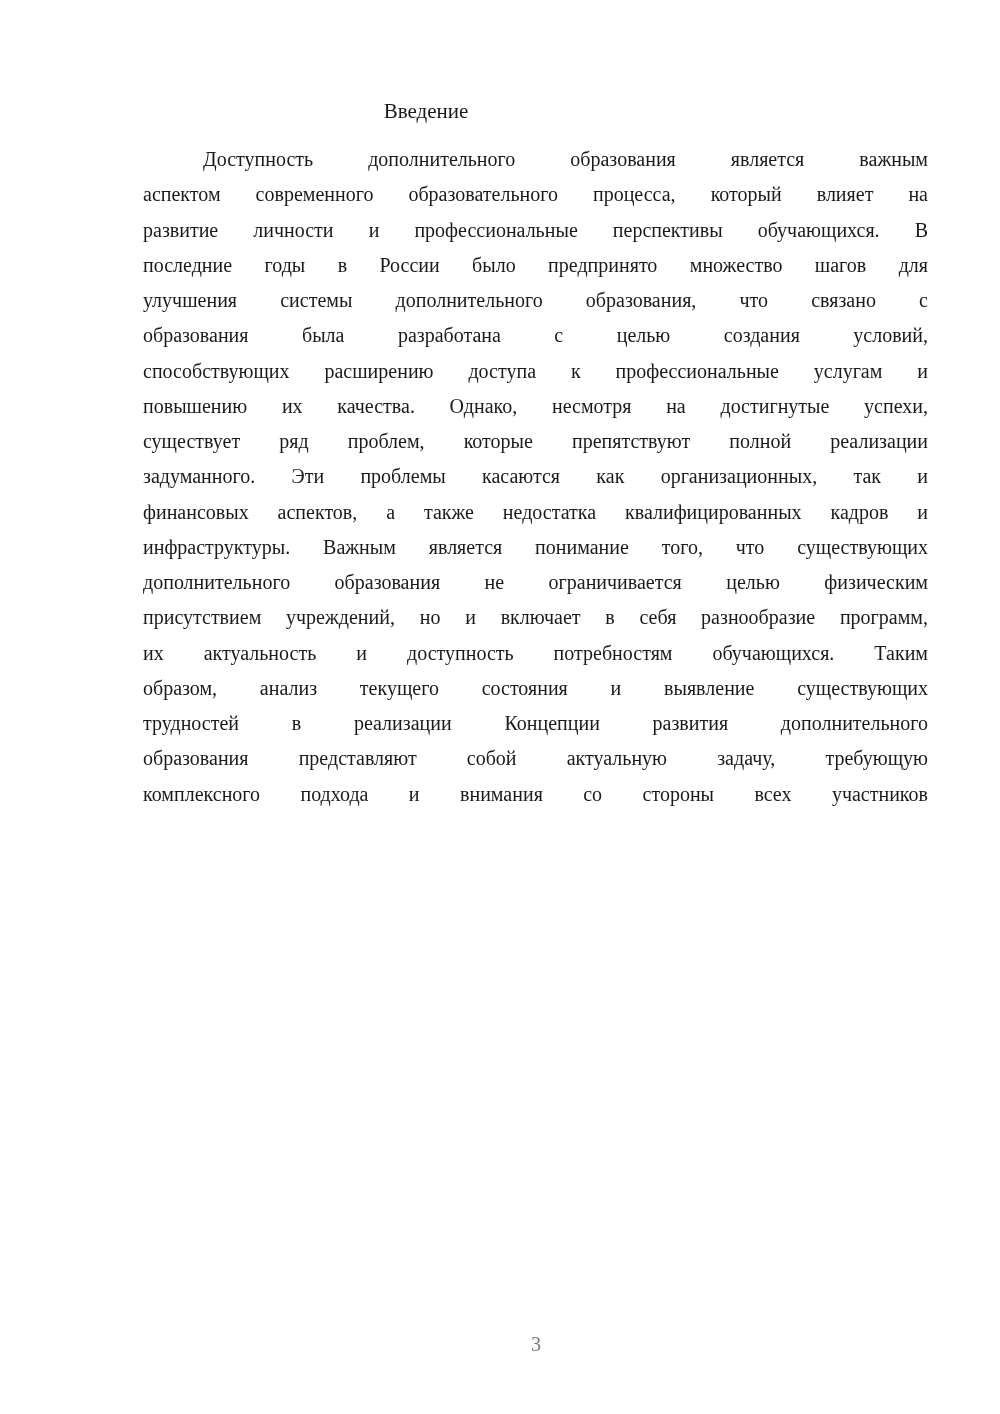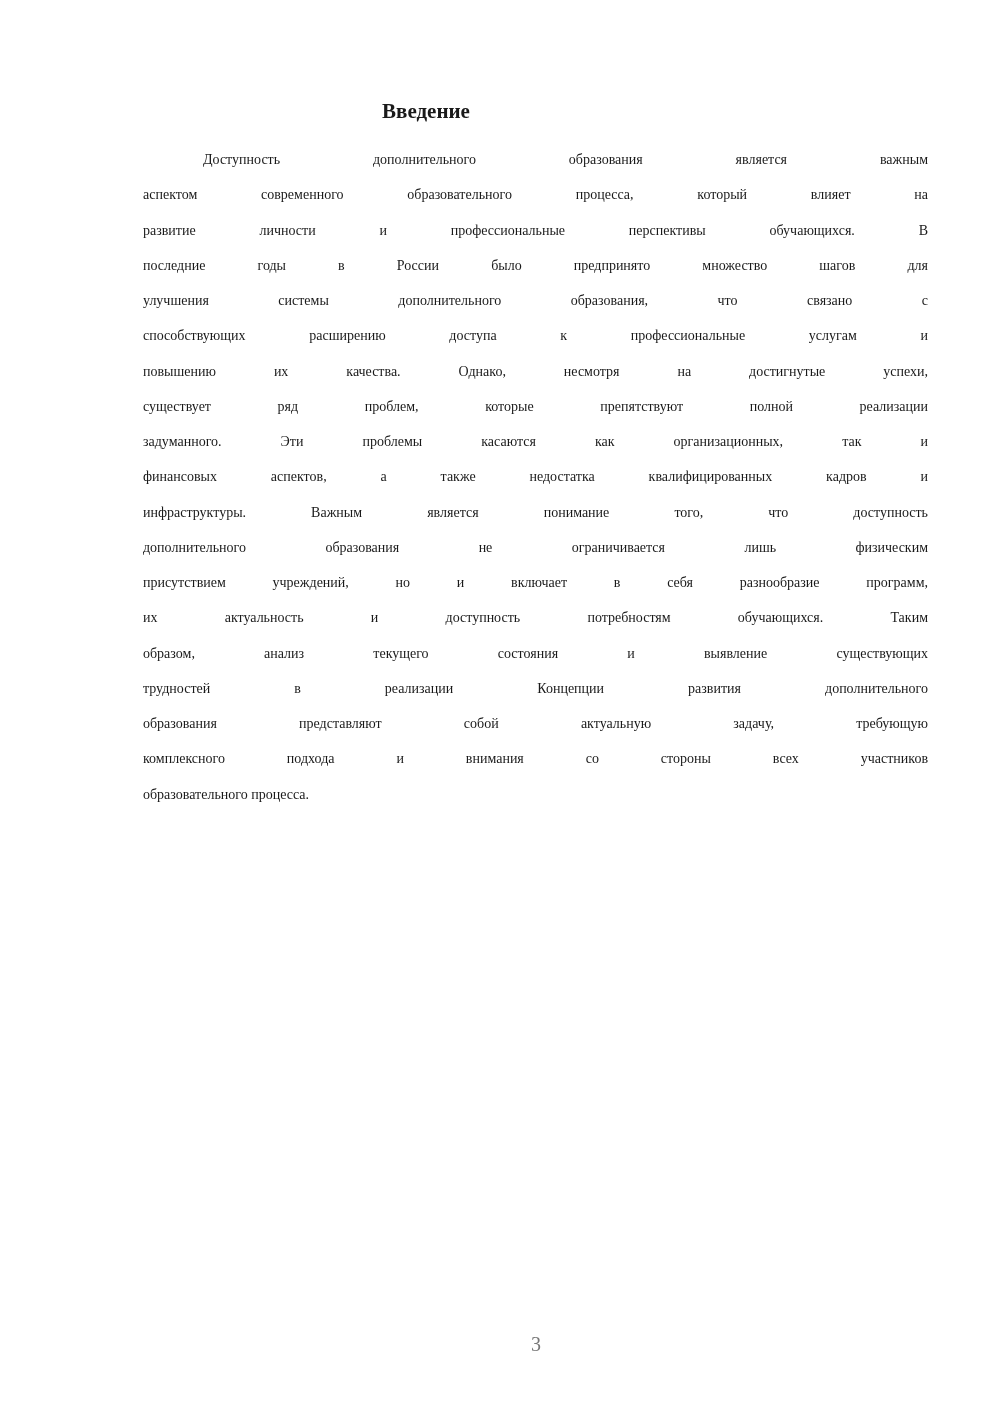--- a/index.html
+++ b/index.html
@@ -1,47 +1,47 @@
 <!DOCTYPE html>
 <html><head>
 <meta charset="utf-8">
 <style>
   html, body { margin:0; padding:0; background:#ffffff; }
   body { width:1000px; height:1414px; position:relative; overflow:hidden;
          font-family:"Liberation Serif", serif; color:#1a1a1a; }
   .title { position:absolute; top:97px; left:0; width:807px; padding-left:45px; box-sizing:border-box;
-           text-align:center; font-weight:bold; font-size:21px; line-height:28px; }
+           text-align:center; font-weight:normal; font-size:21px; line-height:28px; }
   .para { position:absolute; top:142px; left:143px; width:785px; }
-  .line { display:block; height:35.25px; line-height:35.25px; font-size:14px;
+  .line { display:block; height:35.25px; line-height:35.25px; font-size:20px;
           text-align:justify; text-align-last:justify; white-space:normal; }
   .line.first { text-indent:60px; }
   .line.last { text-align-last:left; }
   .page-num { position:absolute; top:1333px; left:0; width:1000px; padding-left:72px; box-sizing:border-box;
               text-align:center; font-size:20px; color:#777; }
 </style>
 </head>
 <body>
 
 <div class="title">Введение</div>
 
 <div class="para">
   <span class="line first">Доступность дополнительного образования является важным</span>
   <span class="line">аспектом современного образовательного процесса, который влияет на</span>
   <span class="line">развитие личности и профессиональные перспективы обучающихся. В</span>
   <span class="line">последние годы в России было предпринято множество шагов для</span>
   <span class="line">улучшения системы дополнительного образования, что связано с</span>
+  <span class="line">образования была разработана с целью создания условий,</span>
   <span class="line">способствующих расширению доступа к профессиональные услугам и</span>
   <span class="line">повышению их качества. Однако, несмотря на достигнутые успехи,</span>
   <span class="line">существует ряд проблем, которые препятствуют полной реализации</span>
   <span class="line">задуманного. Эти проблемы касаются как организационных, так и</span>
   <span class="line">финансовых аспектов, а также недостатка квалифицированных кадров и</span>
-  <span class="line">инфраструктуры. Важным является понимание того, что доступность</span>
-  <span class="line">дополнительного образования не ограничивается лишь физическим</span>
+  <span class="line">инфраструктуры. Важным является понимание того, что существующих</span>
+  <span class="line">дополнительного образования не ограничивается целью физическим</span>
   <span class="line">присутствием учреждений, но и включает в себя разнообразие программ,</span>
   <span class="line">их актуальность и доступность потребностям обучающихся. Таким</span>
   <span class="line">образом, анализ текущего состояния и выявление существующих</span>
   <span class="line">трудностей в реализации Концепции развития дополнительного</span>
   <span class="line">образования представляют собой актуальную задачу, требующую</span>
   <span class="line">комплексного подхода и внимания со стороны всех участников</span>
-  <span class="line last">образовательного процесса.</span>
 </div>
 
 <div class="page-num">3</div>
 
 </body></html>

